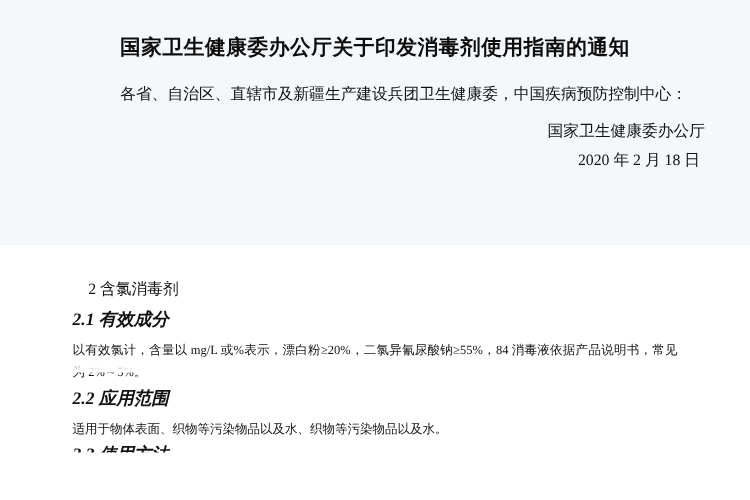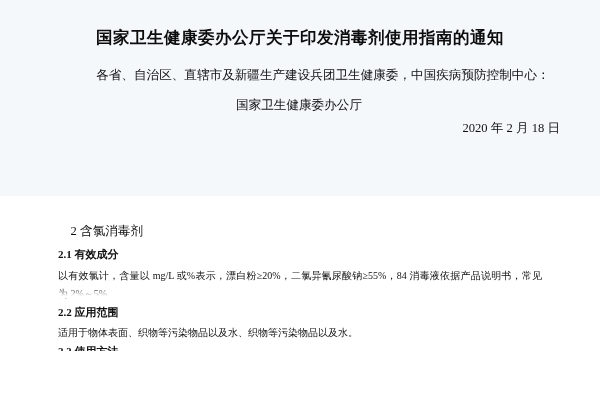--- a/index.html
+++ b/index.html
@@ -53,21 +53,21 @@
   }
   .indent {
     text-indent: 2em;
     margin-left: 37px;
   }
   .sign-line {
     font-family: "Liberation Serif", serif;
     font-size: 12.6px;
     color: #111111;
     line-height: 1.72;
-    text-align: center;
+    text-align: right;
     margin: 8px 0 0 0;
     padding-right: 2px;
   }
   .sign-date {
     font-family: "Liberation Serif", serif;
     font-size: 12.6px;
     color: #111111;
     line-height: 1.72;
     text-align: right;
     margin: 2px 0 16px 0;
@@ -87,25 +87,26 @@
   .sec-head {
     font-family: "Liberation Serif", serif;
     font-size: 12.6px;
     color: #111111;
     line-height: 1.78;
     margin: 0 0 3px 0;
     text-indent: 1em;
   }
   .sub-head {
     font-family: "Liberation Serif", serif;
-    font-size: 11px;
+    font-size: 14px;
     font-weight: bold;
     color: #111111;
     line-height: 1.78;
     margin: 0 0 2px 0;
+    font-style: italic;
   }
   .para {
     font-family: "Liberation Serif", serif;
     font-size: 10px;
     color: #111111;
     line-height: 1.78;
     margin: 0;
     text-align: justify;
     text-justify: inter-ideograph;
   }

